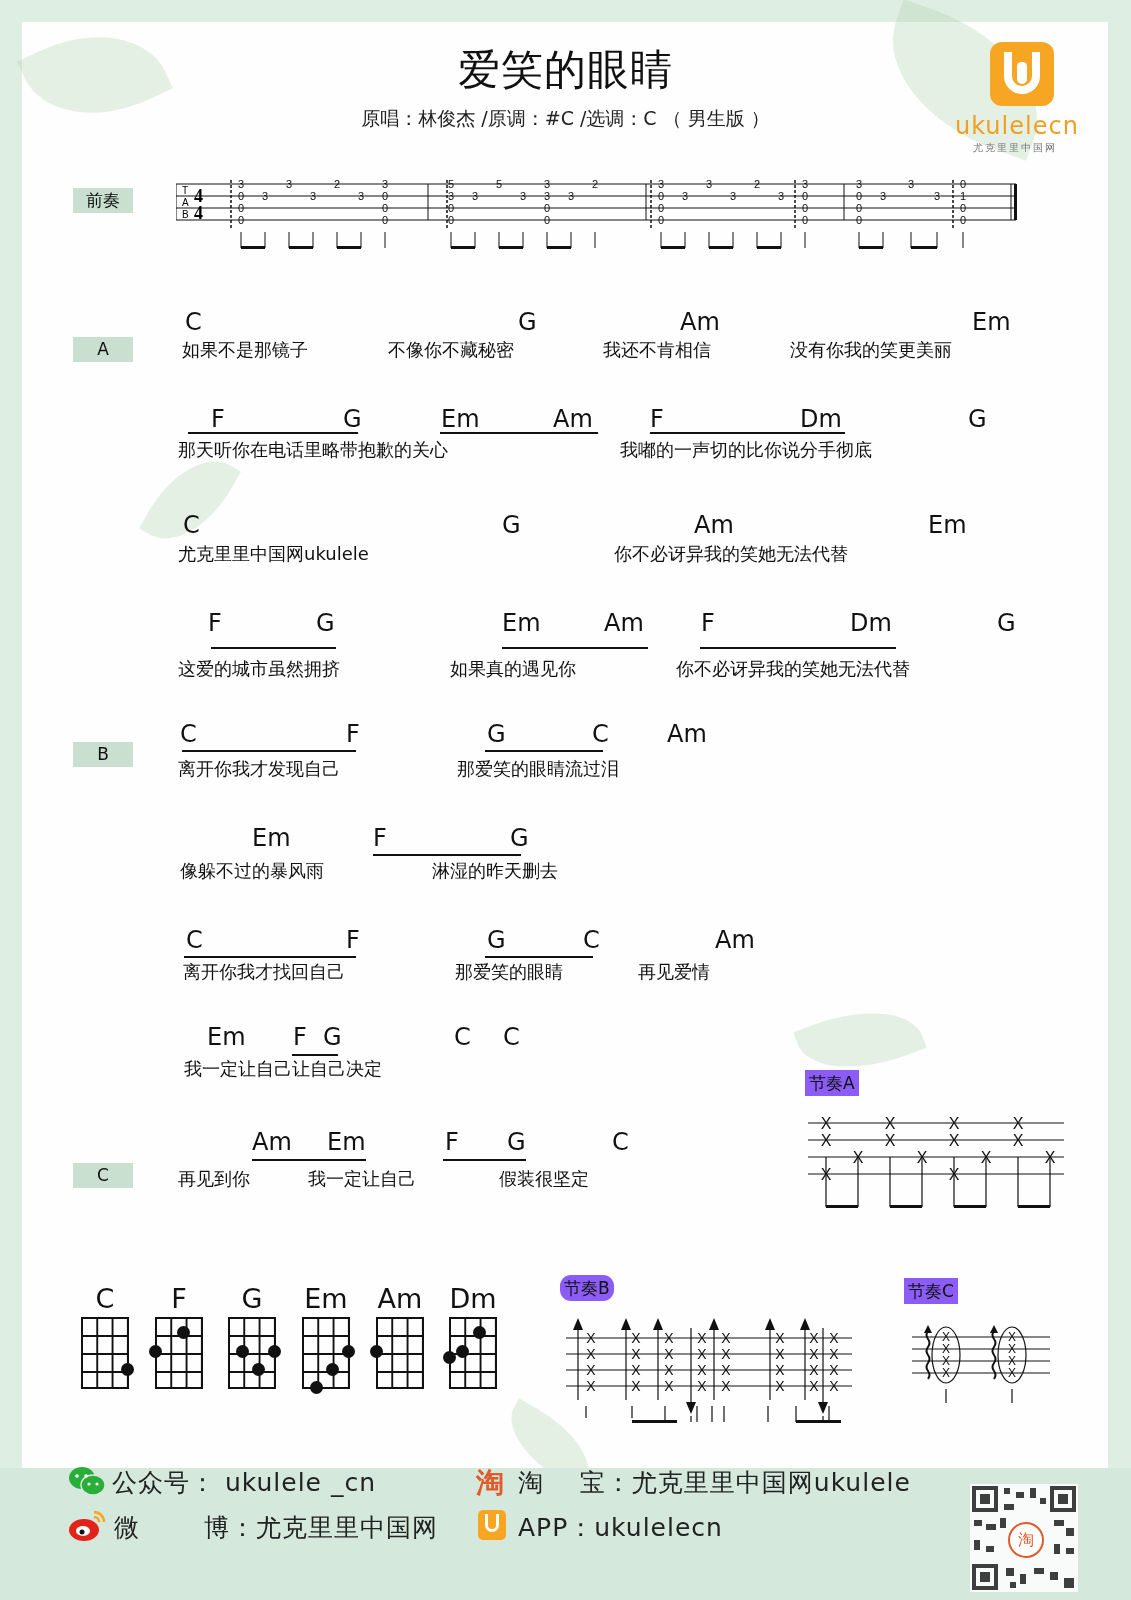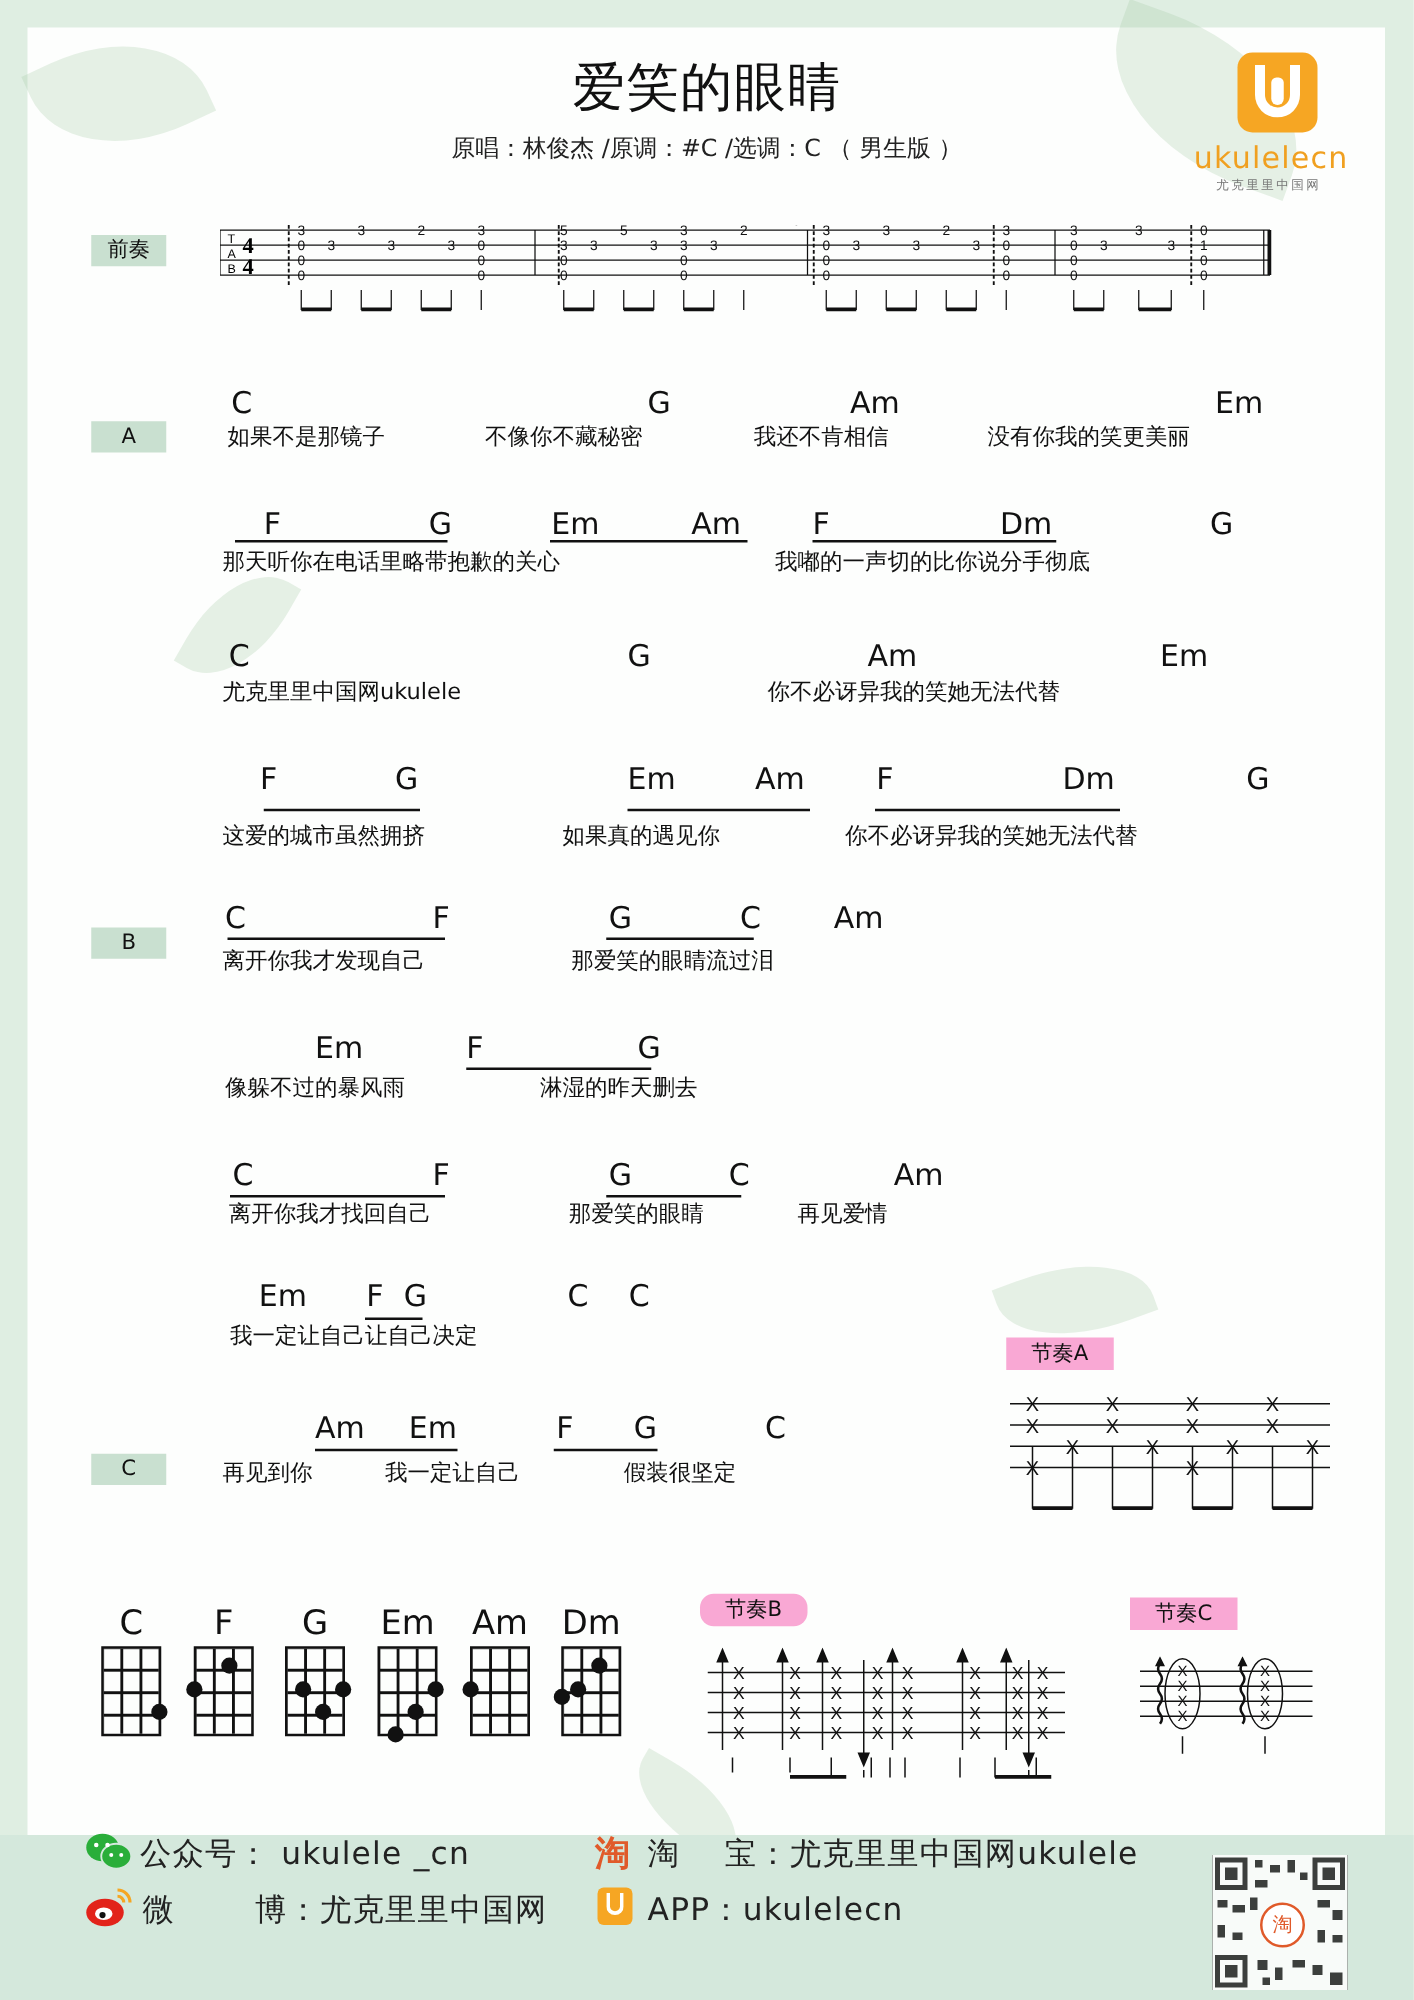--- a/index.html
+++ b/index.html
@@ -11,21 +11,21 @@
   .logo{position:absolute;left:990px;top:42px;width:64px;height:64px;border-radius:12px;background:#f6a623;}
   .logo .u{position:absolute;left:14px;top:10px;width:36px;height:42px;border:8px solid #fff;border-top:none;border-radius:0 0 18px 18px;box-sizing:border-box;}
   .logo .uk{position:absolute;left:27px;top:20px;width:10px;height:22px;background:#fff;border-radius:5px 5px 6px 6px;}
   .logo-text{position:absolute;left:955px;top:112px;font-size:24px;color:#f0a020;letter-spacing:1px;}
   .logo-sub{position:absolute;left:973px;top:141px;font-size:10px;color:#777;letter-spacing:2px;}
   .sec{position:absolute;left:73px;width:60px;height:25px;background:#c9e0d0;font-size:17px;text-align:center;line-height:25px;}
   .chord{position:absolute;font-size:24px;line-height:1;}
   .lyric{position:absolute;font-size:18px;line-height:1;white-space:pre;}
   .uline{position:absolute;height:2px;background:#111;}
   .tab{position:absolute;left:176px;top:180px;width:860px;height:80px;}
-  .rhy-label{position:absolute;height:26px;background:#f9a8d4;font-size:17px;line-height:26px;padding:0 20px;}
+  .rhy-label{position:absolute;height:26px;background:#8b5cf6;font-size:17px;line-height:26px;padding:0 4px;}
   .chart{position:absolute;top:1283px;}
   .chart .nm{position:absolute;width:60px;text-align:center;font-size:27px;top:0;}
   .grid{position:absolute;top:34px;width:48px;height:72px;border:2px solid #111;box-sizing:border-box;
     background-image:linear-gradient(#111 2px,transparent 2px),linear-gradient(90deg,#111 2px,transparent 2px);
     background-size:100% 18px,15.3px 100%;background-position:0 -2px,-2px 0;}
   .dot{position:absolute;width:13px;height:13px;border-radius:50%;background:#111;}
   .footer{position:absolute;left:0;top:1468px;width:1131px;height:132px;background:#d4e8dc;}
   .ft{position:absolute;font-size:25px;color:#222;white-space:pre;letter-spacing:1px;}
   .icon-wechat{position:absolute;left:68px;top:1466px;width:38px;height:30px;}
   .qr{position:absolute;left:970px;top:1484px;width:108px;height:108px;background:

